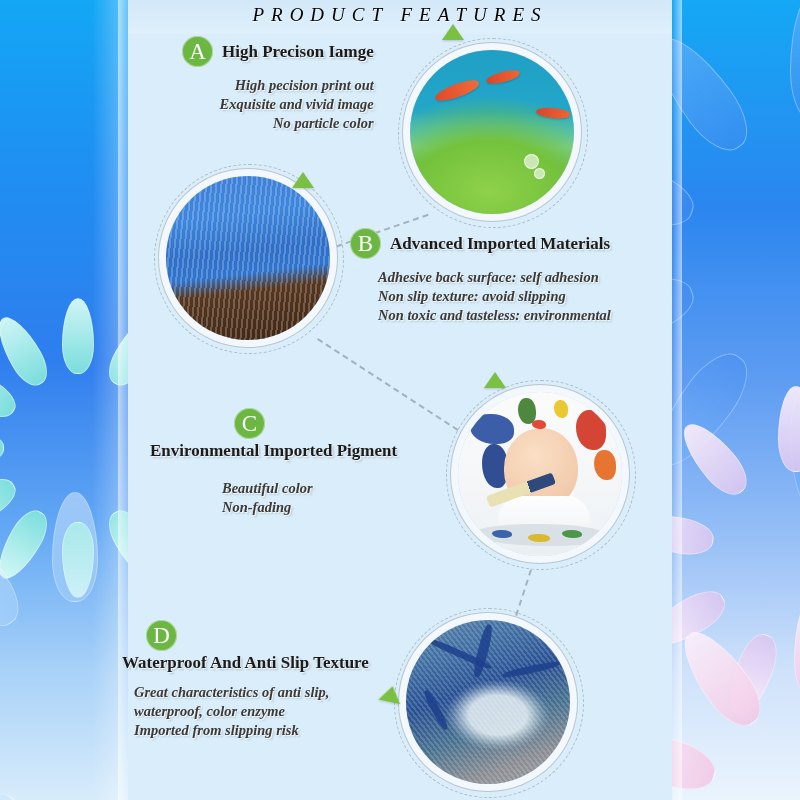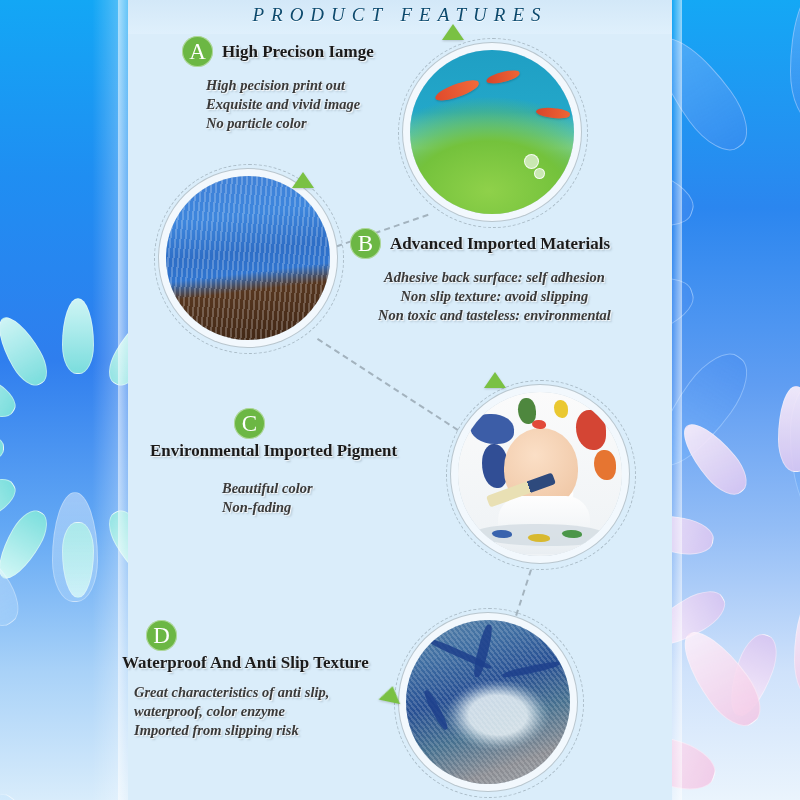--- a/index.html
+++ b/index.html
@@ -53,21 +53,21 @@
   .f5 i{background:linear-gradient(180deg,#fff2fb,#f3c8e6);opacity:.85;width:44px;height:108px;}
 
   
   .title-band{
     position:absolute;left:128px;right:128px;top:0;height:34px;
     background:linear-gradient(180deg,#d3e8f8,#dff0fc);
   }
   .title{
     position:absolute;left:128px;right:128px;top:4px;height:26px;
     text-align:center;font-style:italic;font-size:19px;
-    letter-spacing:7px;color:#0c4a6e;
+    letter-spacing:7px;color:#000000;
     font-family:"Liberation Serif", serif;
     text-shadow:0 1px 0 rgba(255,255,255,.85);
   }
 
   
   .stage{position:absolute;left:128px;right:128px;top:0;bottom:0;}
 
   
   .photo{
     position:absolute;border-radius:50%;
@@ -264,33 +264,33 @@
       <div class="vein" style="left:8px;top:86px;width:44px;height:8px;transform:rotate(62deg);"></div>
     </div>
 
     <div class="arrow" style="left:252px;top:686px;transform:rotate(12deg);"></div>
 
     <div class="blk" style="left:54px;top:36px;">
       <div class="head">
         <div class="badge">A</div>
         <div class="h-txt">High Precison Iamge</div>
       </div>
-      <div class="body-txt" style="margin-left:24px;">
+      <div class="body-txt" style="margin-left:24px;text-align:right;">
         <div>High pecision print out</div>
         <div>Exquisite and vivid image</div>
         <div>No particle color</div>
       </div>
     </div>
 
     <div class="blk" style="left:222px;top:228px;">
       <div class="head">
         <div class="badge">B</div>
         <div class="h-txt">Advanced Imported Materials</div>
       </div>
-      <div class="body-txt" style="margin-left:28px;text-align:center;">
+      <div class="body-txt" style="margin-left:28px;">
         <div>Adhesive back surface: self adhesion</div>
         <div>Non slip texture: avoid slipping</div>
         <div>Non toxic and tasteless: environmental</div>
       </div>
     </div>
 
     <div class="blk blk-c" style="left:22px;top:408px;">
       <div class="badge-wrap">
         <div class="badge">C</div>
       </div>

